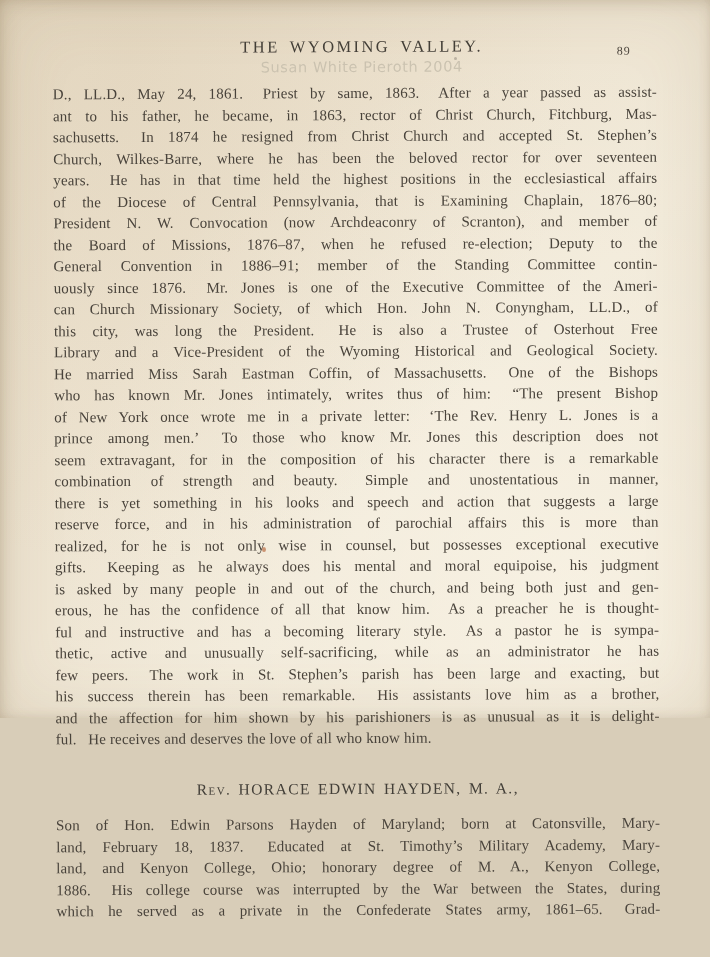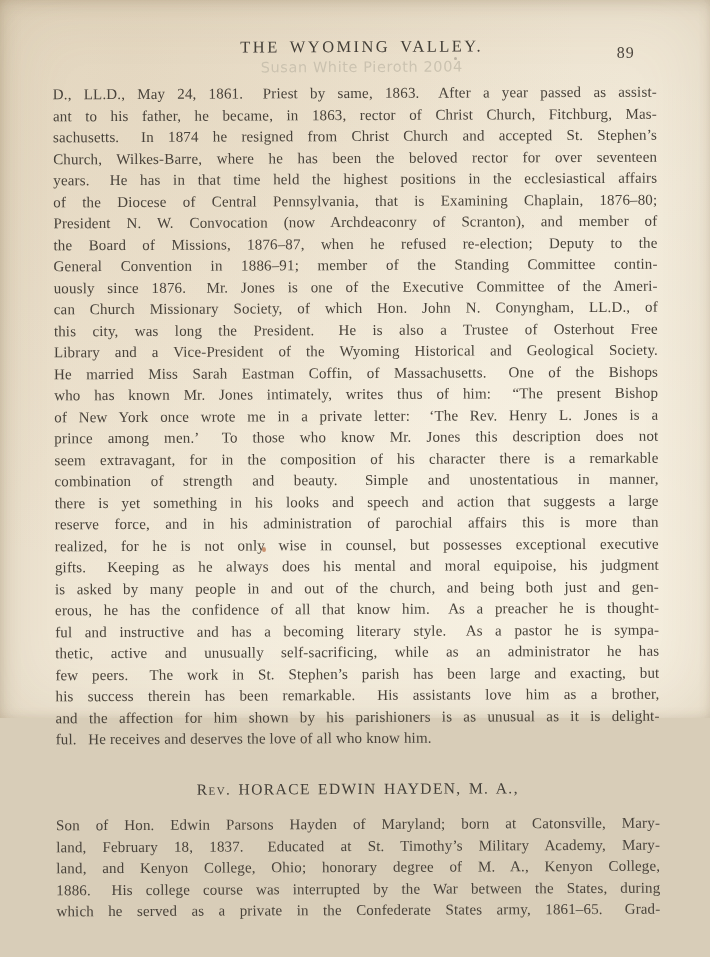--- a/index.html
+++ b/index.html
@@ -37,21 +37,21 @@
   }
   .title{
     position:absolute;top:37px;left:0;width:710px;
     padding-left:16px;box-sizing:border-box;
     text-align:center;
     font-size:16.5px;letter-spacing:2.4px;word-spacing:4px;
     color:#433f38;
   }
   .pagenum{
     position:absolute;top:45px;left:618px;
-    font-size:16px;letter-spacing:1px;color:#4c463e;
+    font-size:12px;letter-spacing:1px;color:#4c463e;
   }
   .watermark{
     position:absolute;top:59px;left:0;width:710px;
     padding-left:16px;box-sizing:border-box;
     text-align:center;
     font-family:"DejaVu Sans", sans-serif;
     font-size:14.5px;letter-spacing:.6px;
     color:var(--wm);
     opacity:.85;
   }

